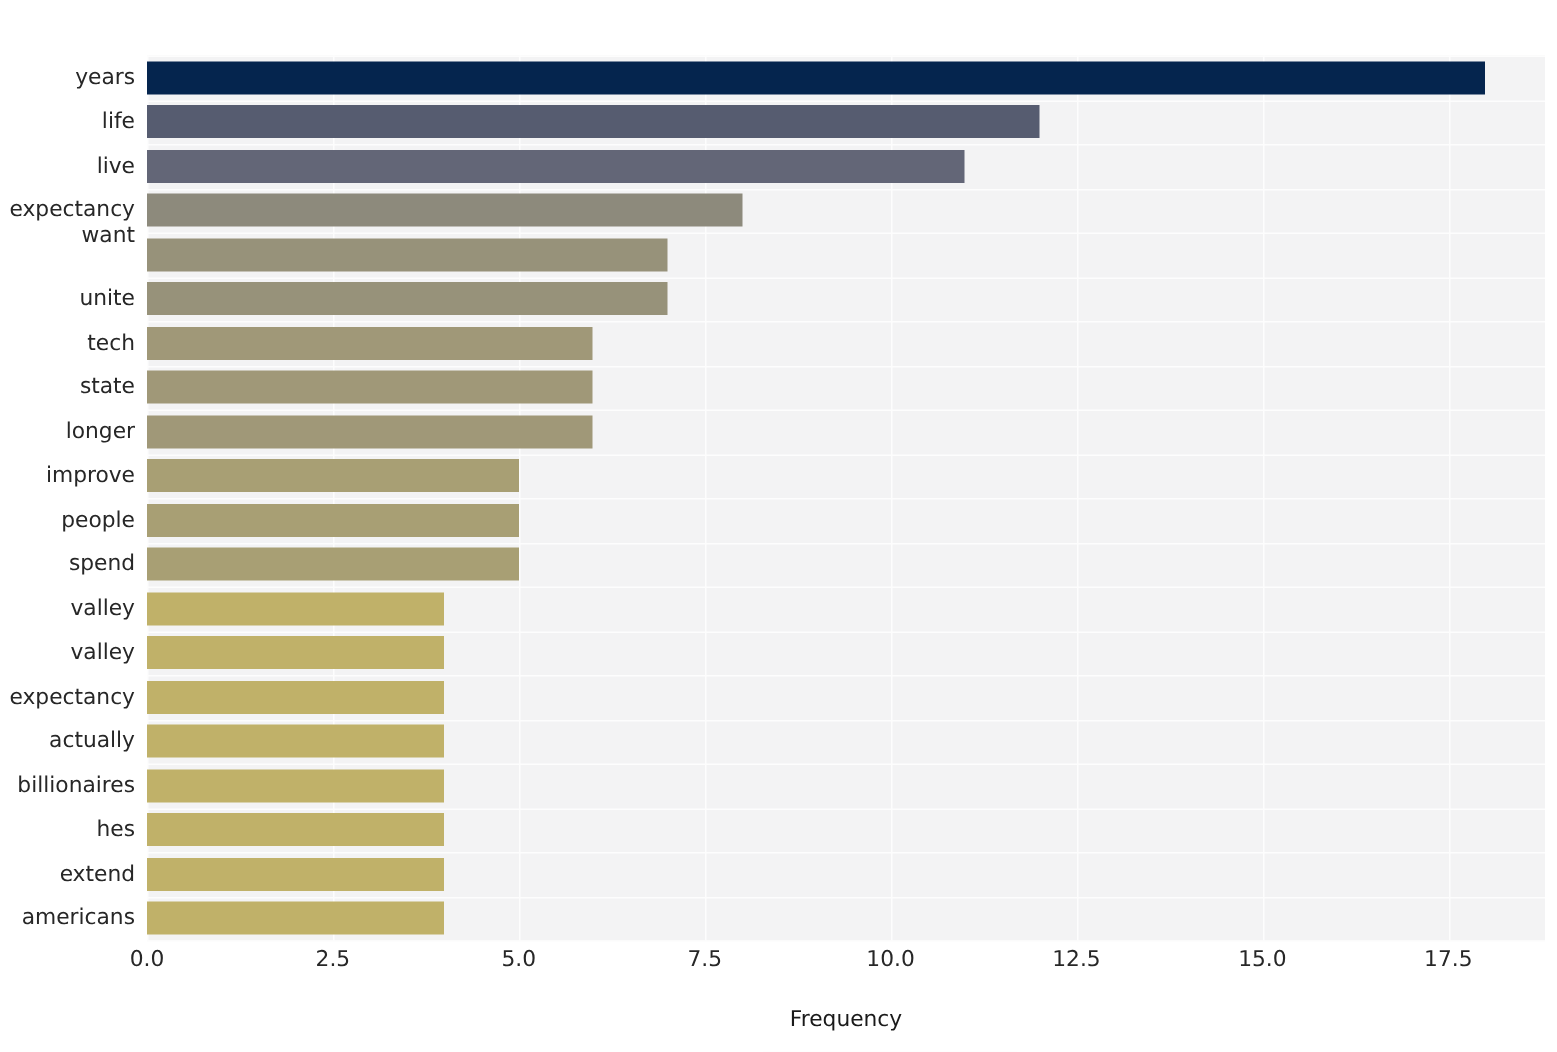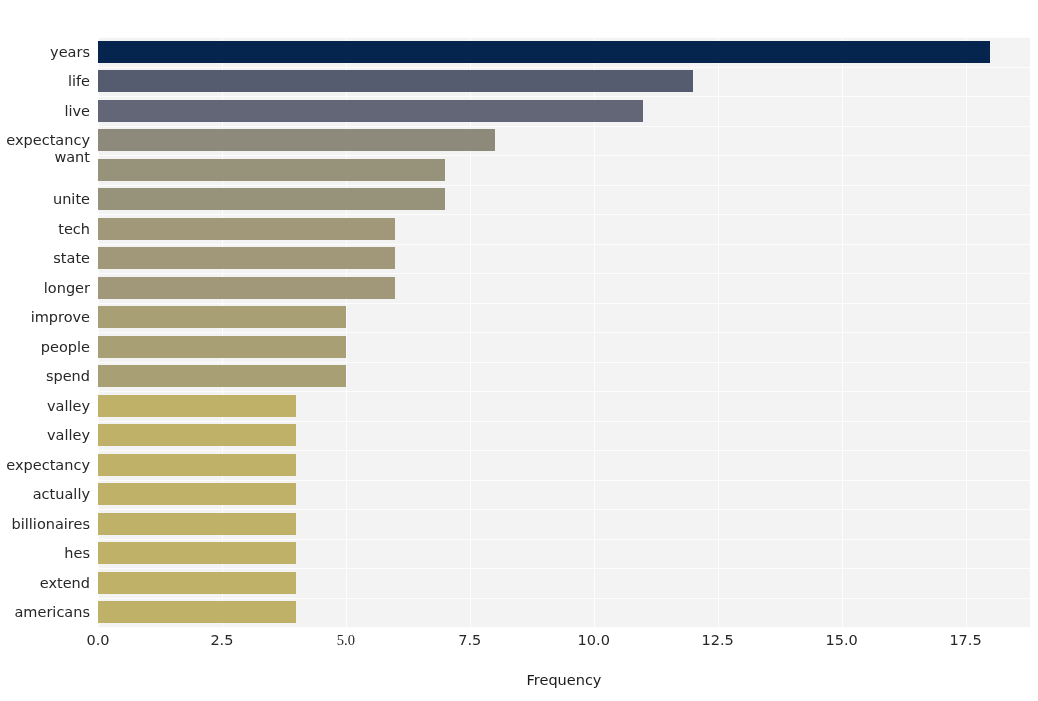--- a/index.html
+++ b/index.html
@@ -196,21 +196,21 @@
       <div class="ylabel" style="top: 449.25px;">actually</div>
       <div class="ylabel" style="top: 478.75px;">billionaires</div>
       <div class="ylabel" style="top: 508.25px;">hes</div>
       <div class="ylabel" style="top: 537.75px;">extend</div>
       <div class="ylabel" style="top: 567.25px;">americans</div>
     </div>
 
   <div class="xticks" id="xticks">
       <div class="xtick" style="left: 98px;">0.0</div>
       <div class="xtick" style="left: 221.936px;">2.5</div>
-      <div class="xtick" style="left: 345.872px; font-family: Liberation Serif, serif;">5.0</div>
+      <div class="xtick" style="left: 345.872px;">5.0</div>
       <div class="xtick" style="left: 469.809px;">7.5</div>
       <div class="xtick" style="left: 593.745px;">10.0</div>
       <div class="xtick" style="left: 717.681px; text-align: center;">12.5</div>
       <div class="xtick" style="left: 841.617px;">15.0</div>
       <div class="xtick" style="left: 965.553px;">17.5</div>
     </div>
 
   <div class="xaxis-label">Frequency</div>
 
 </div>

